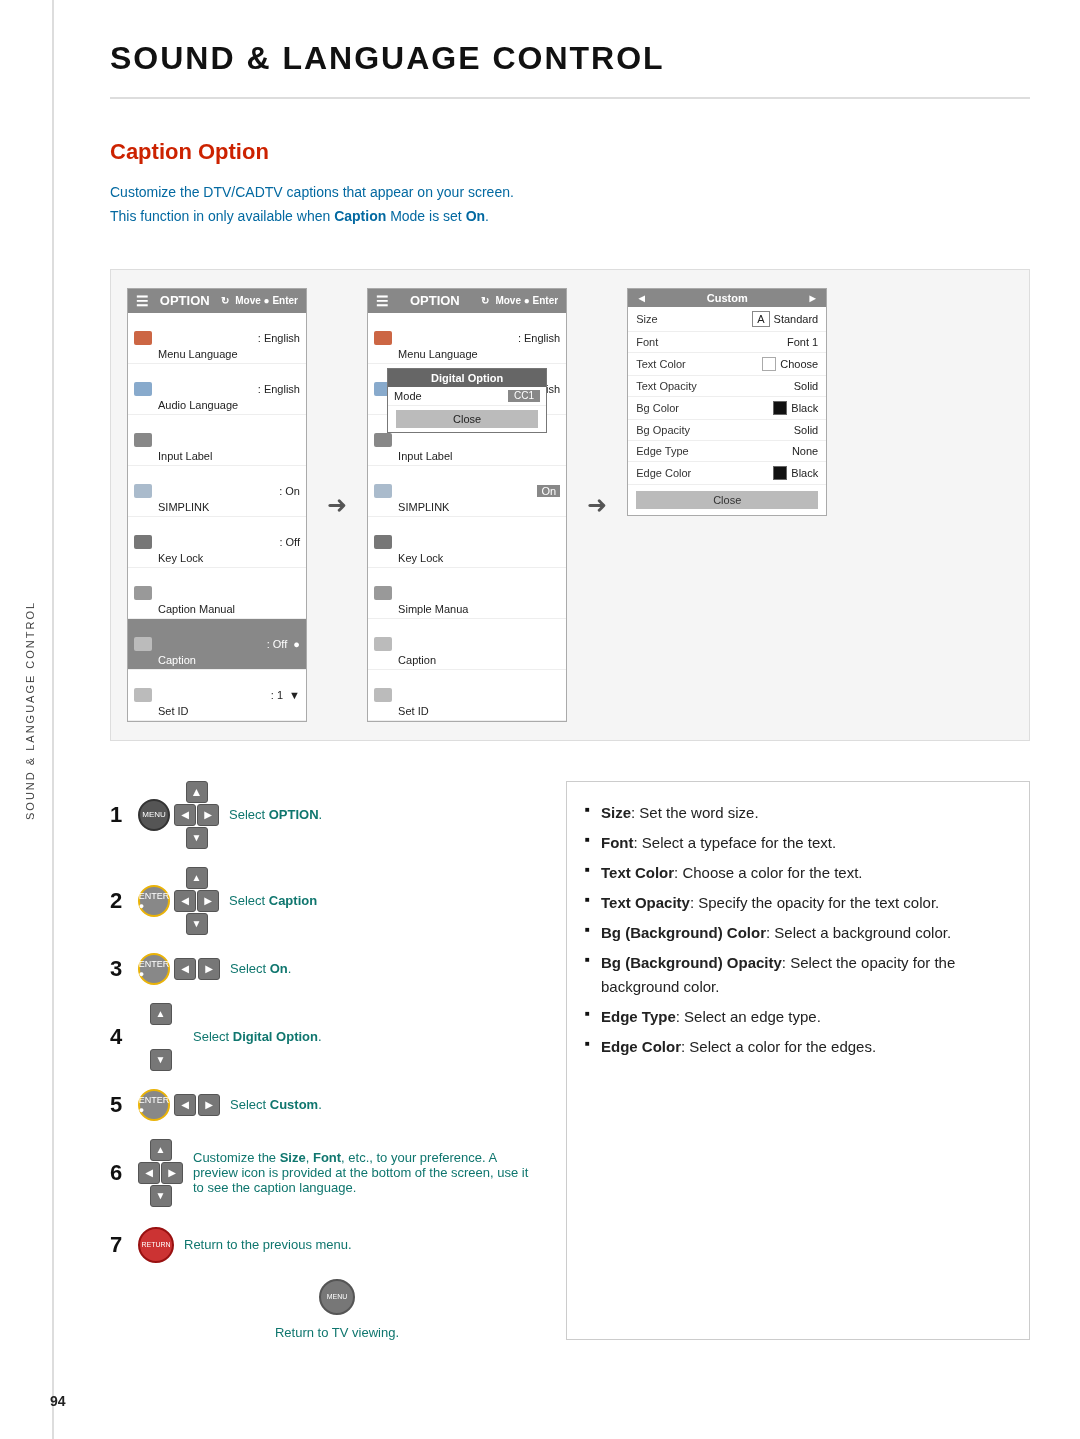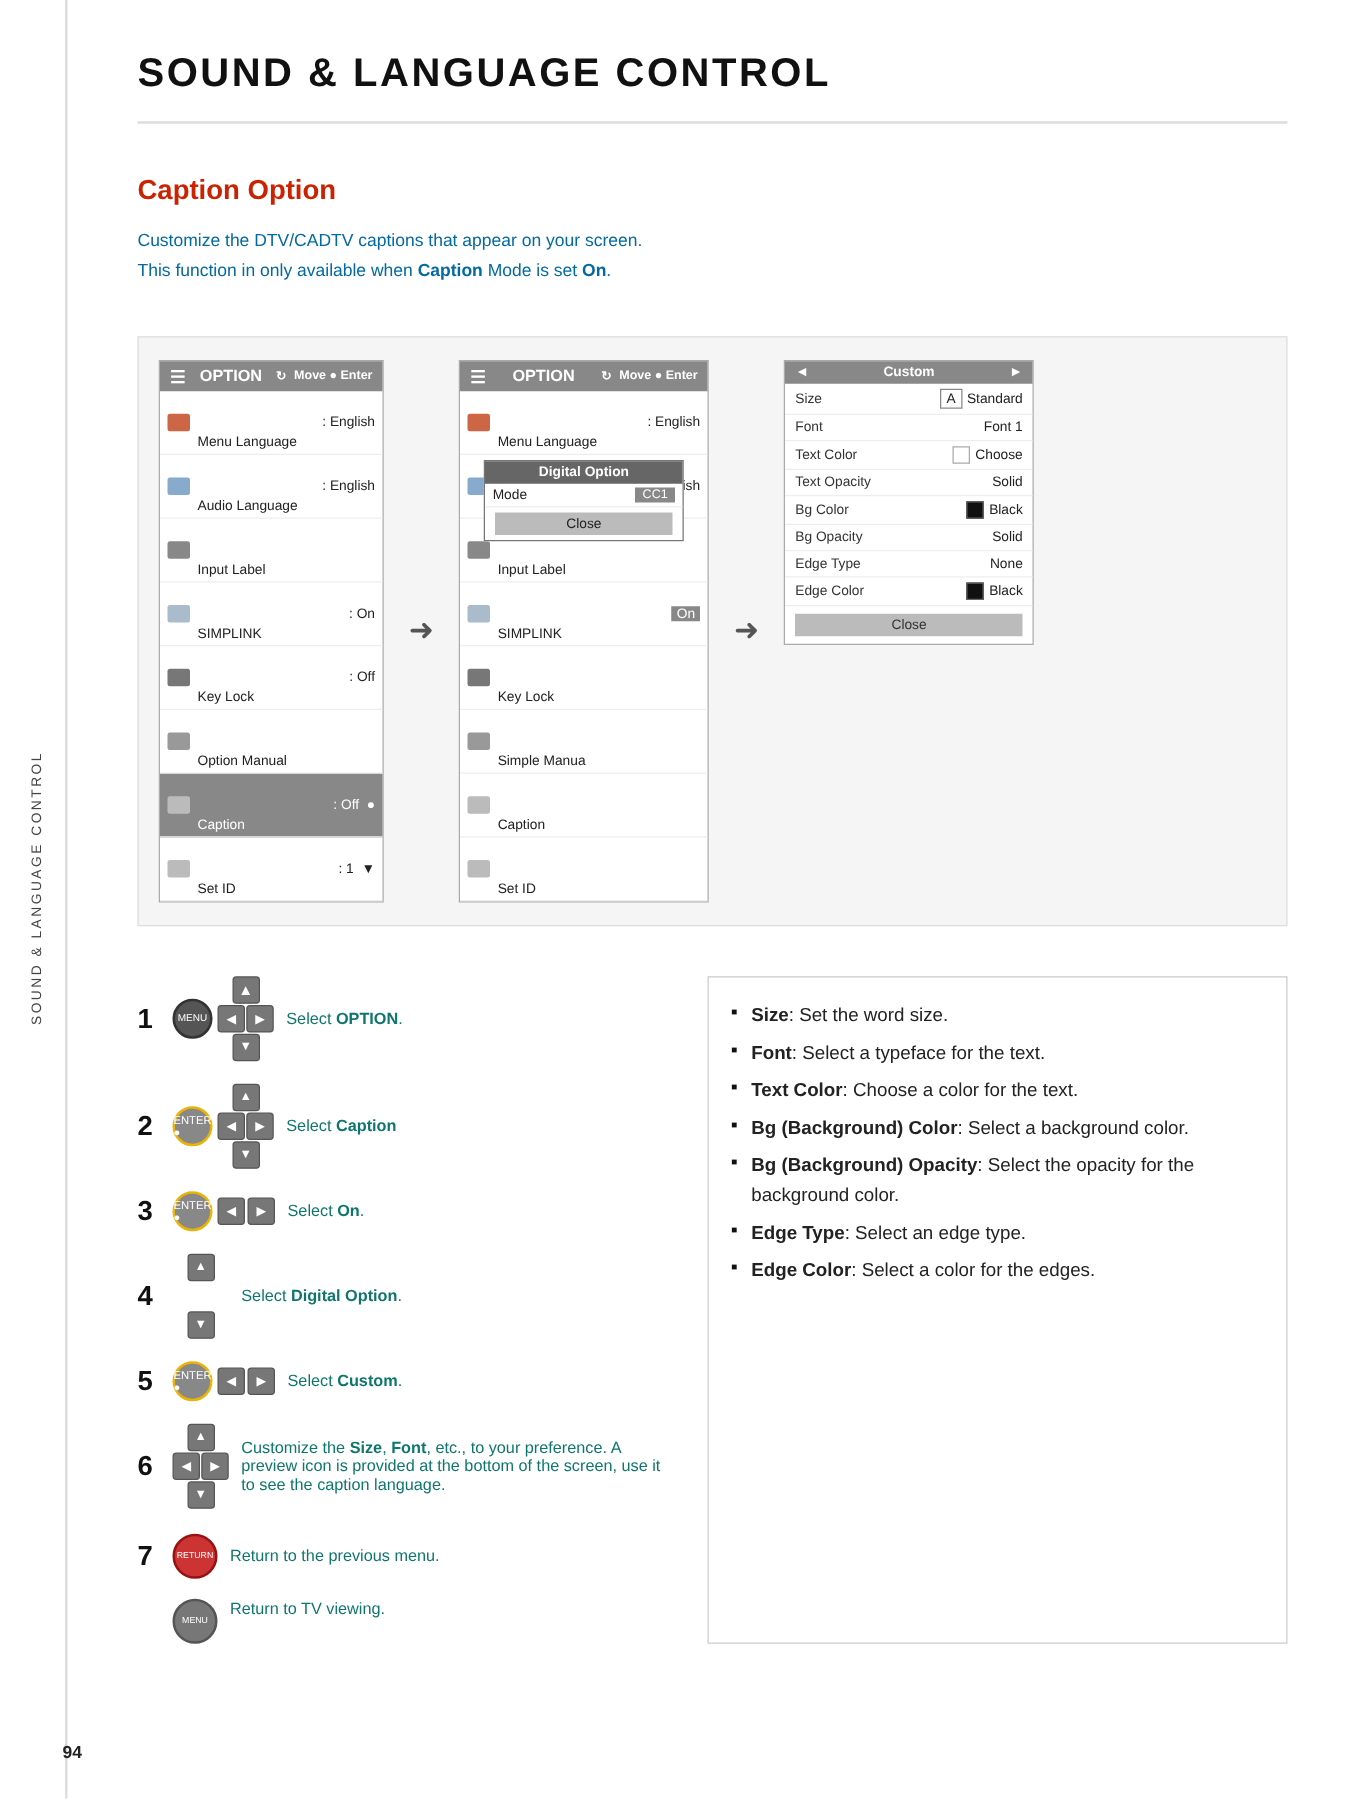--- a/index.html
+++ b/index.html
@@ -421,21 +421,21 @@
         <span class="menu-item-label">SIMPLINK</span>
         <span class="menu-item-value">: On</span>
       </div>
       <div class="menu-item-row">
         <span class="item-icon" style="background:#777; border-radius:2px;"></span>
         <span class="menu-item-label">Key Lock</span>
         <span class="menu-item-value">: Off</span>
       </div>
       <div class="menu-item-row">
         <span class="item-icon" style="background:#999; border-radius:2px;"></span>
-        <span class="menu-item-label">Option Manual</span>
+        <span class="menu-item-label">Caption Manual</span>
         <span class="menu-item-value"></span>
       </div>
       <div class="menu-item-row selected">
         <span class="item-icon" style="background:#bbb; border-radius:2px;"></span>
         <span class="menu-item-label">Caption</span>
         <span class="menu-item-value">: Off &nbsp;●</span>
       </div>
       <div class="menu-item-row">
         <span class="item-icon" style="background:#bbb; border-radius:2px;"></span>
         <span class="menu-item-label">Set ID</span>
@@ -647,33 +647,34 @@
         </div>
         <span class="step-text">Customize the <strong>Size</strong>, <strong>Font</strong>, etc., to your preference. A preview icon is provided at the bottom of the screen, use it to see the caption language.</span>
       </div>
 
       <div style="margin-top:20px;">
         <div style="display:flex; align-items:center; gap:10px; margin-bottom:16px;">
           <span class="step-number">7</span>
           <div class="btn-circle return-btn" style="width:36px; height:36px; font-size:7px;">RETURN</div>
           <span class="step-text">Return to the previous menu.</span>
         </div>
-        <div style="display:flex; gap:10px; margin-left:28px;">
+        <div style="display:flex; align-items:center; gap:10px; margin-left:28px;flex-direction:column;">
           <div class="btn-circle menu-btn" style="width:36px; height:36px; font-size:7px;">MENU</div>
           <span class="step-text">Return to TV viewing.</span>
         </div>
       </div>
 
     </div>
 
     <div class="steps-right">
       <ul class="info-list">
         <li><strong>Size</strong>: Set the word size.</li>
         <li><strong>Font</strong>: Select a typeface for the text.</li>
         <li><strong>Text&nbsp;Color</strong>: Choose a color for the text.</li>
+        <li><strong>Text&nbsp;Opacity</strong>: Specify the opacity for the text color.</li>
         <li><strong>Bg&nbsp;(Background)&nbsp;Color</strong>: Select a background color.</li>
         <li><strong>Bg&nbsp;(Background)&nbsp;Opacity</strong>: Select the opacity for the background color.</li>
         <li><strong>Edge&nbsp;Type</strong>: Select an edge type.</li>
         <li><strong>Edge&nbsp;Color</strong>: Select a color for the edges.</li>
       </ul>
     </div>
 
   </div>
 
 </div>

